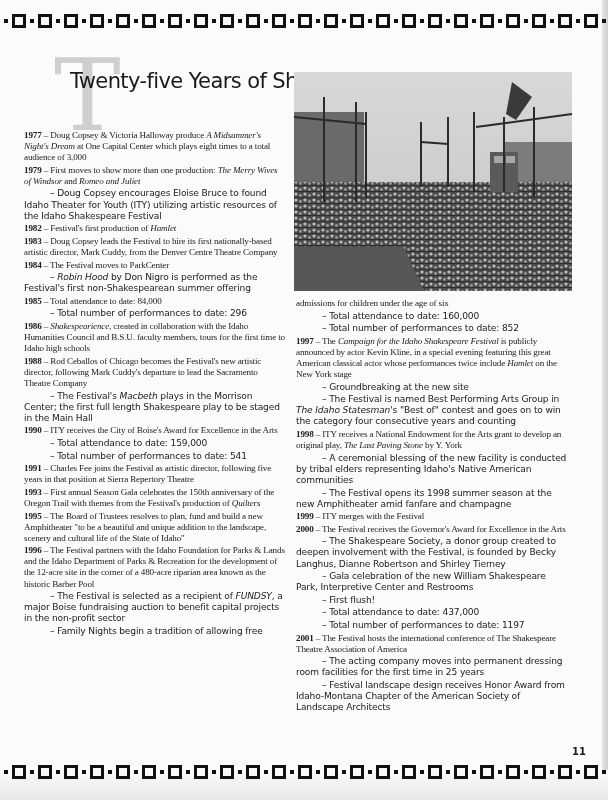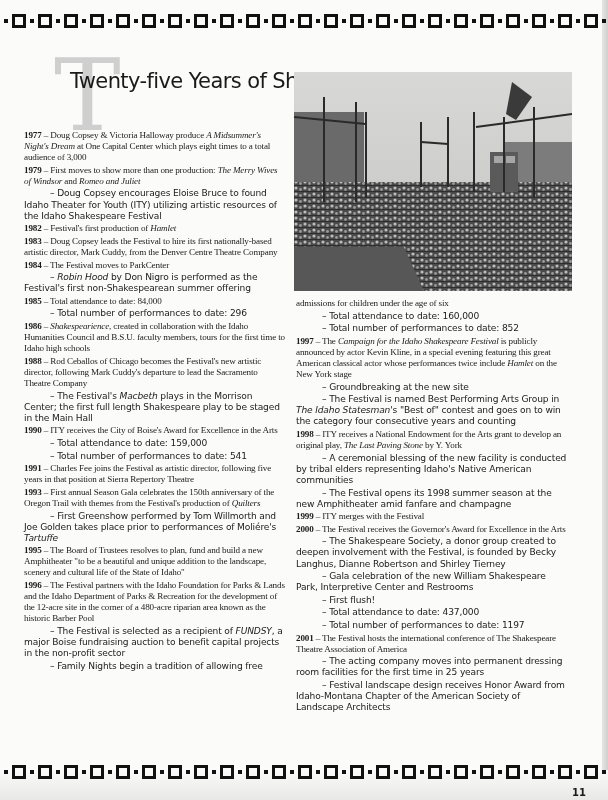--- a/index.html
+++ b/index.html
@@ -44,21 +44,21 @@
   .photo svg { display: block; }
 
   .col { position: absolute; font-size: 9.1px; line-height: 11.1px; letter-spacing: -0.15px; }
   .col.left { left: 24px; top: 130px; width: 262px; }
   .col.right { left: 296px; top: 298px; width: 272px; }
   .entry { margin-bottom: 1.5px; font-family: Liberation Serif, serif; }
   .entry .yr { font-weight: bold; }
   .sub { margin-bottom: 1.5px; text-indent: 26px; }
   .entry i, .sub i { font-style: italic; }
   .page-number {
-    position: absolute; left: 572px; top: 746px; font-weight: bold; font-size: 10px; margin-top: 41px;
+    position: absolute; left: 572px; top: 746px; font-weight: bold; font-size: 10px;
   }
 </style>
 </head>
 <body>
 
 <div class="page-edge"></div>
 <div class="bottom-shade"></div>
 
 <div class="border-strip top">
     <span class="border-unit">
@@ -308,21 +308,20 @@
     <div class="entry"><span class="yr">1985</span><span> – Total attendance to date: 84,000</span></div>
     <div class="sub"><span>– Total number of performances to date: 296</span></div>
     <div class="entry"><span class="yr">1986</span><span> – </span><i>Shakespearience</i><span>, created in collaboration with the Idaho Humanities Council and B.S.U. faculty members, tours for the first time to Idaho high schools</span></div>
     <div class="entry"><span class="yr">1988</span><span> – Rod Ceballos of Chicago becomes the Festival's new artistic director, following Mark Cuddy's departure to lead the Sacramento Theatre Company</span></div>
     <div class="sub"><span>– The Festival's </span><i>Macbeth</i><span> plays in the Morrison Center; the first full length Shakespeare play to be staged in the Main Hall</span></div>
     <div class="entry"><span class="yr">1990</span><span> – ITY receives the City of Boise's Award for Excellence in the Arts</span></div>
     <div class="sub"><span>– Total attendance to date: 159,000</span></div>
     <div class="sub"><span>– Total number of performances to date: 541</span></div>
     <div class="entry"><span class="yr">1991</span><span> – Charles Fee joins the Festival as artistic director, following five years in that position at Sierra Repertory Theatre</span></div>
     <div class="entry"><span class="yr">1993</span><span> – First annual Season Gala celebrates the 150th anniversary of the Oregon Trail with themes from the Festival's production of </span><i>Quilters</i></div>
-    <div class="sub"><span>– First Greenshow performed by Tom Willmorth and Joe Golden takes place prior to performances of Moliére's </span><i>Tartuffe</i></div>
     <div class="entry"><span class="yr">1995</span><span> – The Board of Trustees resolves to plan, fund and build a new Amphitheater "to be a beautiful and unique addition to the landscape, scenery and cultural life of the State of Idaho"</span></div>
     <div class="entry"><span class="yr">1996</span><span> – The Festival partners with the Idaho Foundation for Parks &amp; Lands and the Idaho Department of Parks &amp; Recreation for the development of the 12-acre site in the corner of a 480-acre riparian area known as the historic Barber Pool</span></div>
     <div class="sub"><span>– The Festival is selected as a recipient of </span><i>FUNDSY</i><span>, a major Boise fundraising auction to benefit capital projects in the non-profit sector</span></div>
     <div class="sub"><span>– Family Nights begin a tradition of allowing free</span></div>
   </div>
 <div class="col right" id="col-right">
     <div class="entry"><span>admissions for children under the age of six</span></div>
     <div class="sub"><span>– Total attendance to date: 160,000</span></div>
     <div class="sub"><span>– Total number of performances to date: 852</span></div>
     <div class="entry"><span class="yr">1997</span><span> – The </span><i>Campaign for the Idaho Shakespeare Festival</i><span> is publicly announced by actor Kevin Kline, in a special evening featuring this great American classical actor whose performances twice include </span><i>Hamlet</i><span> on the New York stage</span></div>

